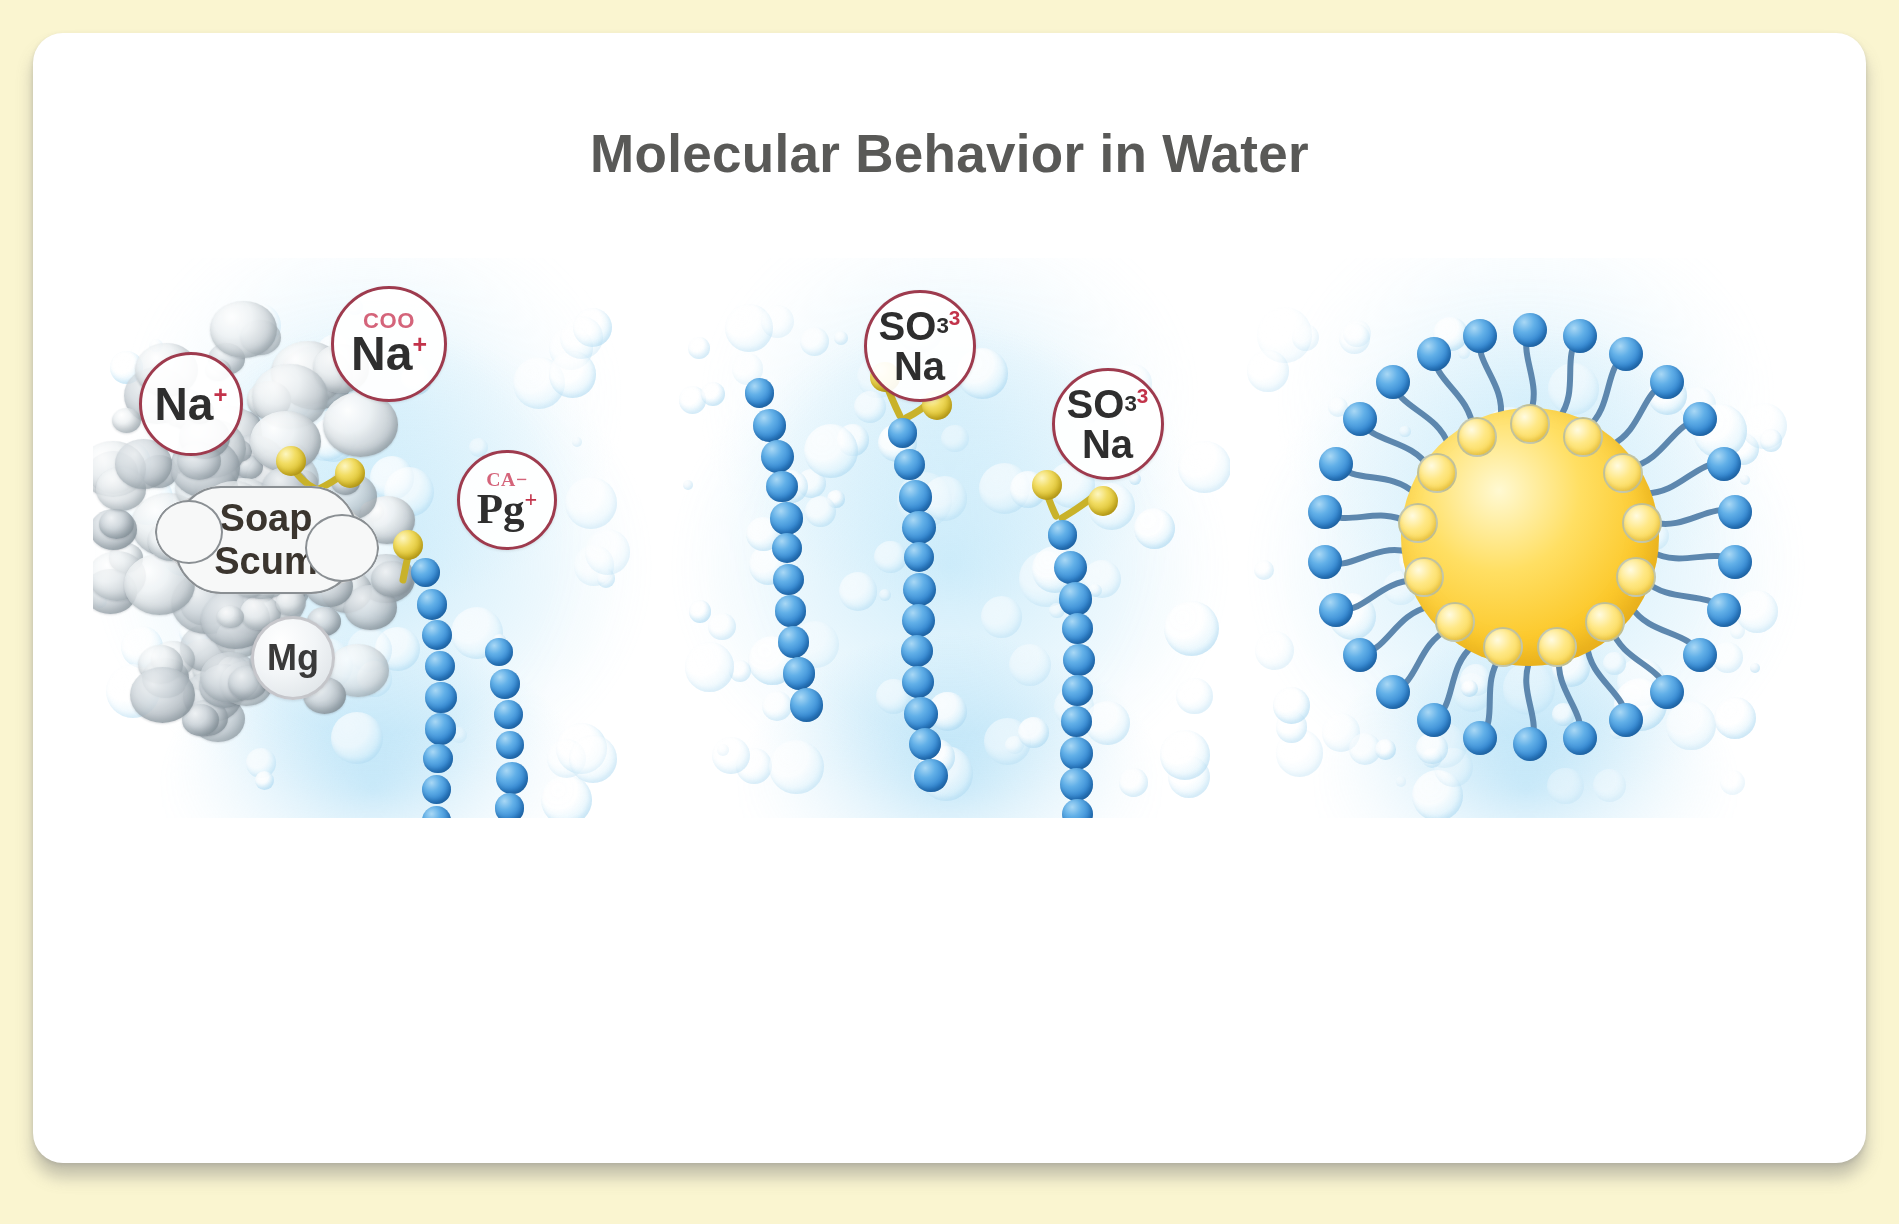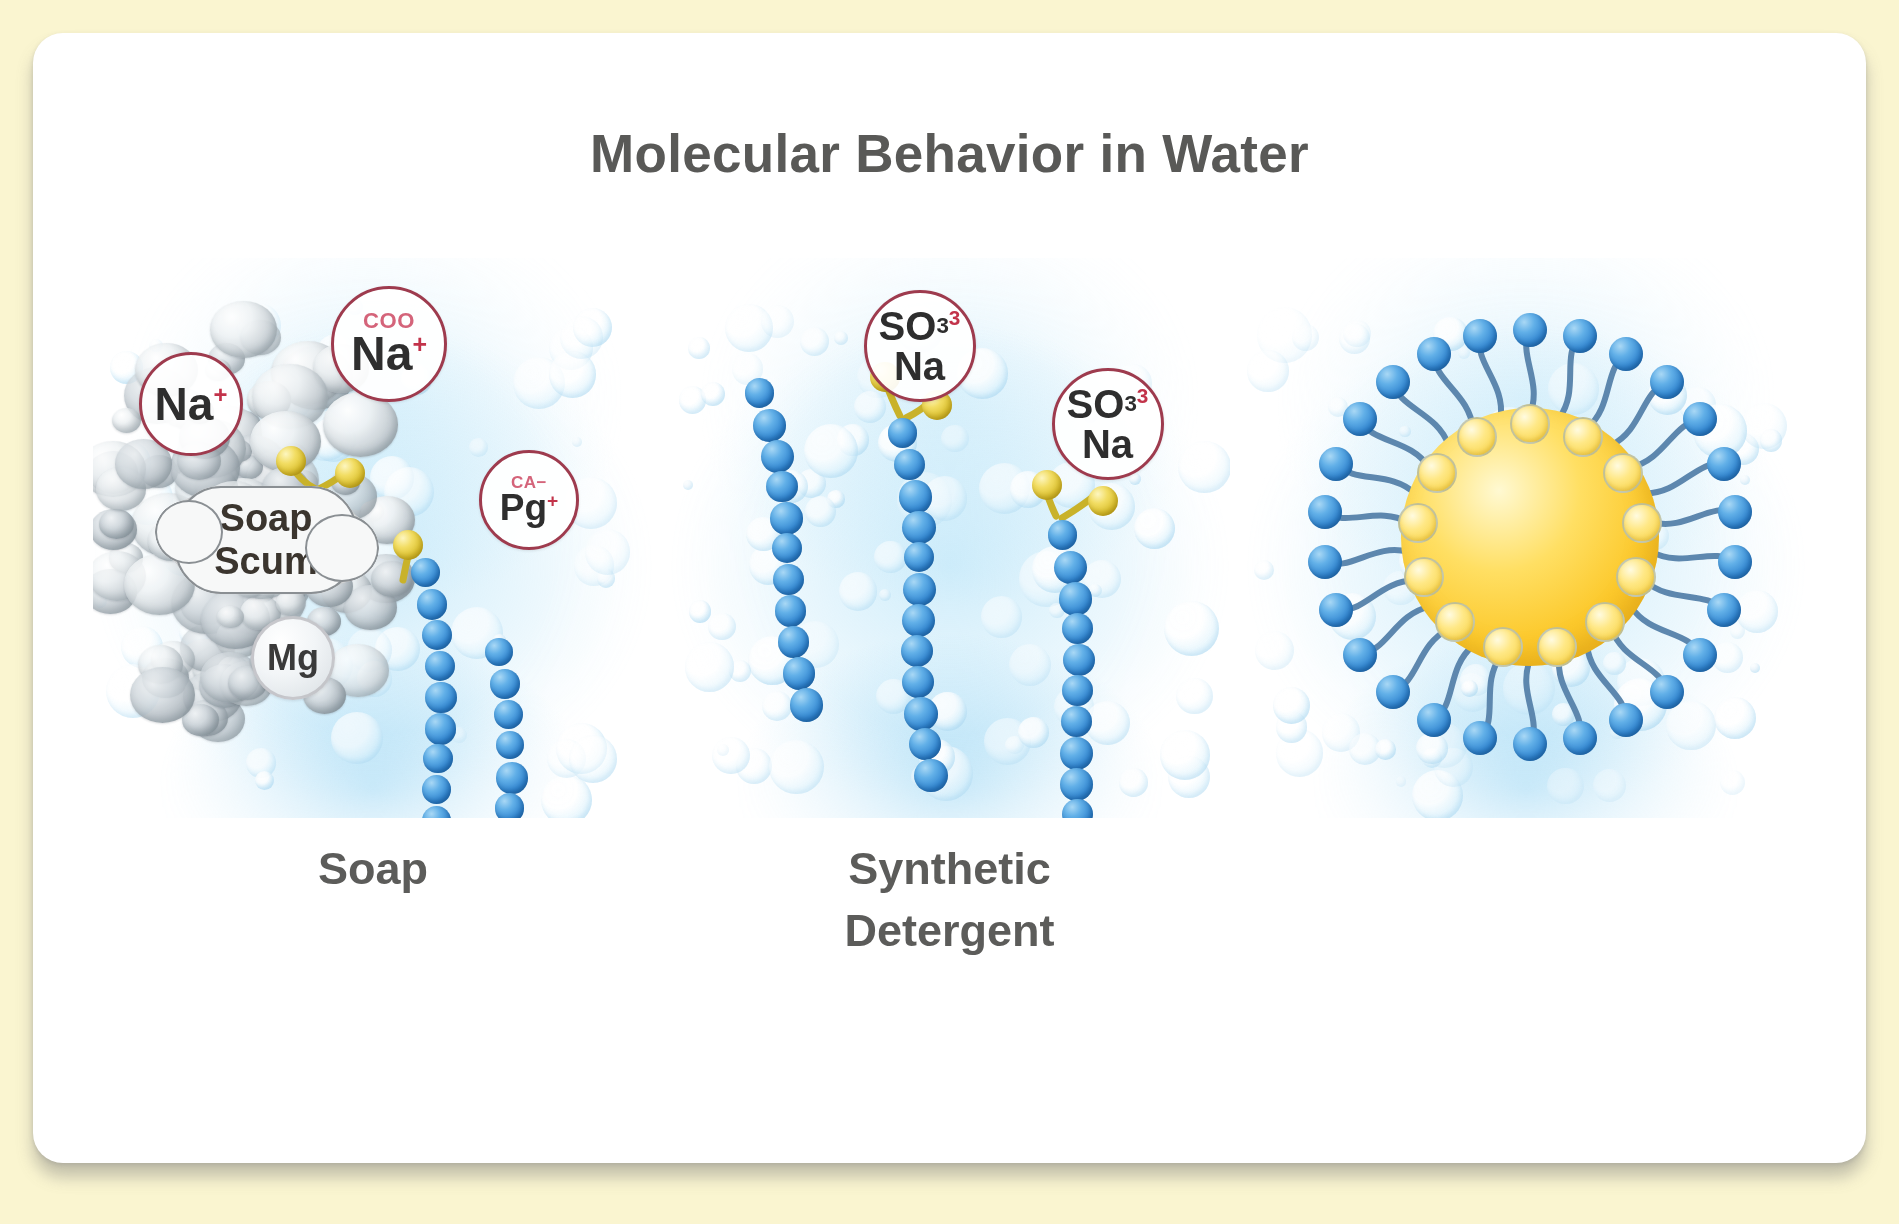--- a/index.html
+++ b/index.html
@@ -483,43 +483,40 @@
           </div>
 
           <div class="badge" style="left:238px; top:28px; width:116px; height:116px; font-size:48px;">
             <span class="over">COO</span>
             <div class="row">
               <span>Na</span>
               <span class="sup">+</span>
             </div>
           </div>
 
-          <div class="badge" style="left:386px; top:192px; width:100px; height:100px; font-size:37px;">
+          <div class="badge" style="left:364px; top:192px; width:100px; height:100px; font-size:43px;font-family:Liberation Serif, serif;">
             <span class="over">CA−</span>
             <div class="row">
               <span>Pg</span>
               <span class="sup">+</span>
             </div>
           </div>
 
           <div class="badge plain" style="left:158px; top:358px; width:84px; height:84px; font-size:36px;">
             <div class="row">
               <span>Mg</span>
             </div>
           </div>
 
           <div class="cloud" style="left:82px; top:228px; width:182px; height:108px; font-size:38px;">
             <span>Soap</span>
             <span>Scum</span>
           </div>
         </div>
 
-        <div class="panel-label">
-          <div>Soap</div>
-        </div>
       </div>
 
       <div class="panel">
         <div class="art">
           <div class="water"></div>
           <div class="bubbles" id="bub2">
               <div class="bub" style="width: 10.0083px; height: 10.0083px; left: 13.1919px; top: 221.883px; opacity: 0.63;"></div>
               <div class="bub" style="width: 21.6677px; height: 21.6677px; left: 18.7519px; top: 79.3726px; opacity: 0.67;"></div>
               <div class="bub" style="width: 38.6956px; height: 38.6956px; left: 258.927px; top: 433.863px; opacity: 0.87;"></div>
               <div class="bub" style="width: 15.1613px; height: 15.1613px; left: 413.482px; top: 150.216px; opacity: 0.41;"></div>
@@ -657,24 +654,20 @@
           <div class="badge" style="left:382px; top:110px; width:112px; height:112px; font-size:40px;">
             <div class="row">
               <span>SO</span>
               <span class="sub">3</span>
               <span class="sup">3</span>
             </div>
             <span>Na</span>
           </div>
         </div>
 
-        <div class="panel-label">
-          <div>Synthetic</div>
-          <div>Detergent</div>
-        </div>
       </div>
 
       <div class="panel">
         <div class="art">
           <div class="water"></div>
           <div class="bubbles" id="bub3">
               <div class="bub" style="width: 10.0328px; height: 10.0328px; left: 504.368px; top: 404.84px; opacity: 0.74;"></div>
               <div class="bub" style="width: 32.1637px; height: 32.1637px; left: 481.149px; top: 174.909px; opacity: 0.77;"></div>
               <div class="bub" style="width: 47.5348px; height: 47.5348px; left: 29.6678px; top: 471.371px; opacity: 0.46;"></div>
               <div class="bub" style="width: 38.4209px; height: 38.4209px; left: 75.9523px; top: 455.204px; opacity: 0.42;"></div>

